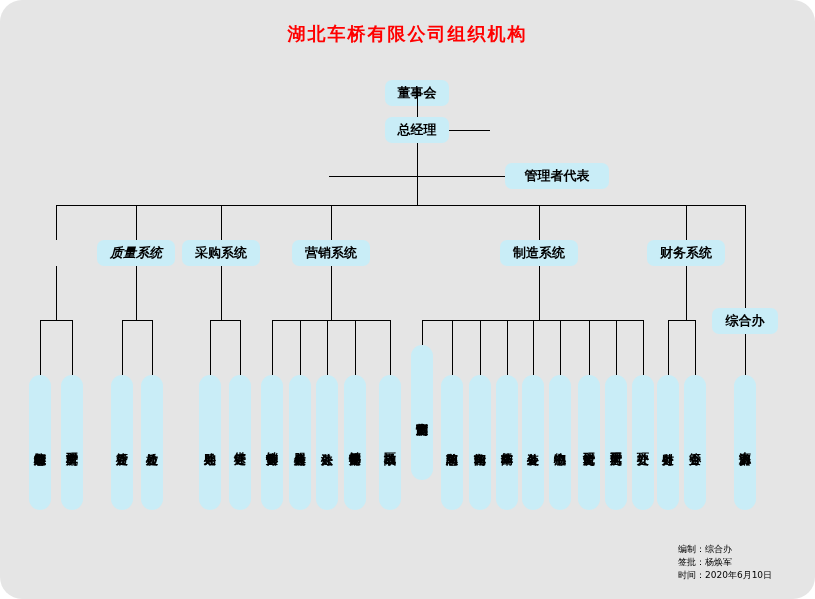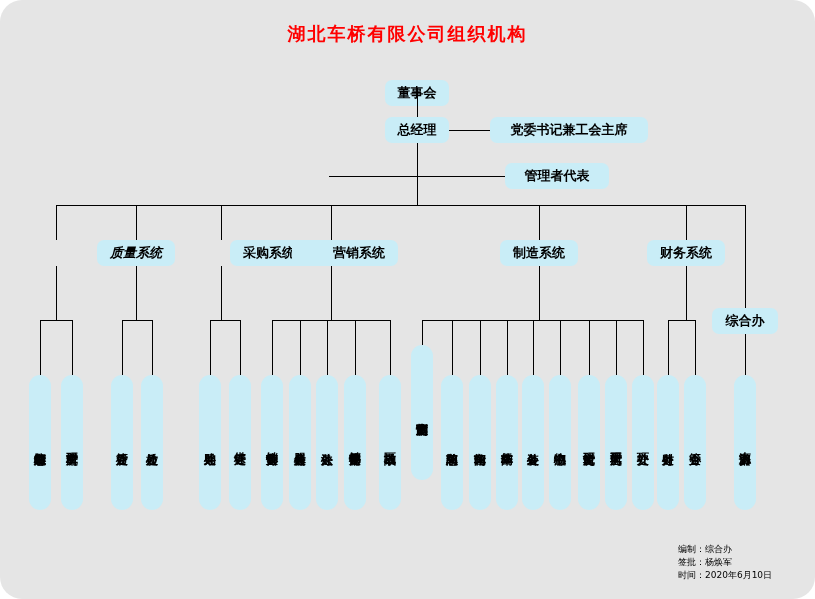--- a/index.html
+++ b/index.html
@@ -19,41 +19,40 @@
 </style>
 </head>
 <body>
 
 <div class="canvas">
 
   <div class="page-title" style="color: rgb(255, 0, 0);">湖北车桥有限公司组织机构</div>
 
   <div class="hbox" style="left: 385px; top: 80px; width: 64px; height: 26px; background: rgb(201, 237, 247);">董事会</div>
   <div class="hbox" style="left: 385px; top: 117px; width: 64px; height: 26px; background: rgb(201, 237, 247);">总经理</div>
-  <div class="hbox" style="left: 490px; top: 117px; width: 158px; height: 26px; background: rgb(201, 237, 247);">党委书记兼工会主席</div>
   <div class="hbox" style="left: 505px; top: 163px; width: 104px; height: 26px; background: rgb(201, 237, 247);">管理者代表</div>
 
   <div class="lv" style="left:417px;top:88px;height:29px;"></div>
   <div class="lh" style="left:449px;top:130px;width:41px;"></div>
   <div class="lv" style="left:417px;top:143px;height:62px;"></div>
   <div class="lh" style="left:329px;top:176px;width:176px;"></div>
 
   <div class="lh" style="left:56px;top:205px;width:689px;"></div>
 
   <div class="lv" style="left:56px;top:205px;height:35px;"></div>
   <div class="lv" style="left:136px;top:205px;height:35px;"></div>
   <div class="lv" style="left:221px;top:205px;height:35px;"></div>
   <div class="lv" style="left:331px;top:205px;height:35px;"></div>
   <div class="lv" style="left:539px;top:205px;height:35px;"></div>
   <div class="lv" style="left:686px;top:205px;height:35px;"></div>
   <div class="lv" style="left:745px;top:205px;height:103px;"></div>
 
   <div class="hbox" style="left: 97px; top: 240px; width: 78px; height: 26px; background: rgb(201, 237, 247); font-style: italic;">质量系统</div>
-  <div class="hbox" style="left: 182px; top: 240px; width: 78px; height: 26px; background: rgb(201, 237, 247); margin-left: 48px;">采购系统</div>
-  <div class="hbox" style="left: 292px; top: 240px; width: 78px; height: 26px; background: rgb(201, 237, 247); padding-left: 28px;">营销系统</div>
+  <div class="hbox" style="left: 182px; top: 240px; width: 78px; height: 26px; background: rgb(201, 237, 247);">采购系统</div>
+  <div class="hbox" style="left: 292px; top: 240px; width: 78px; height: 26px; background: rgb(201, 237, 247);">营销系统</div>
   <div class="hbox" style="left: 647px; top: 240px; width: 78px; height: 26px; background: rgb(201, 237, 247);">财务系统</div>
   <div class="hbox" style="left: 500px; top: 240px; width: 78px; height: 26px; background: rgb(201, 237, 247);">制造系统</div>
   <div class="hbox" style="left: 712px; top: 308px; width: 66px; height: 26px; background: rgb(201, 237, 247);">综合办</div>
 
   <div class="lv" style="left:56px;top:266px;height:54px;"></div>
   <div class="lv" style="left:136px;top:266px;height:54px;"></div>
   <div class="lv" style="left:221px;top:266px;height:54px;"></div>
   <div class="lv" style="left:331px;top:266px;height:54px;"></div>
   <div class="lv" style="left:539px;top:266px;height:54px;"></div>
   <div class="lv" style="left:686px;top:266px;height:54px;"></div>

